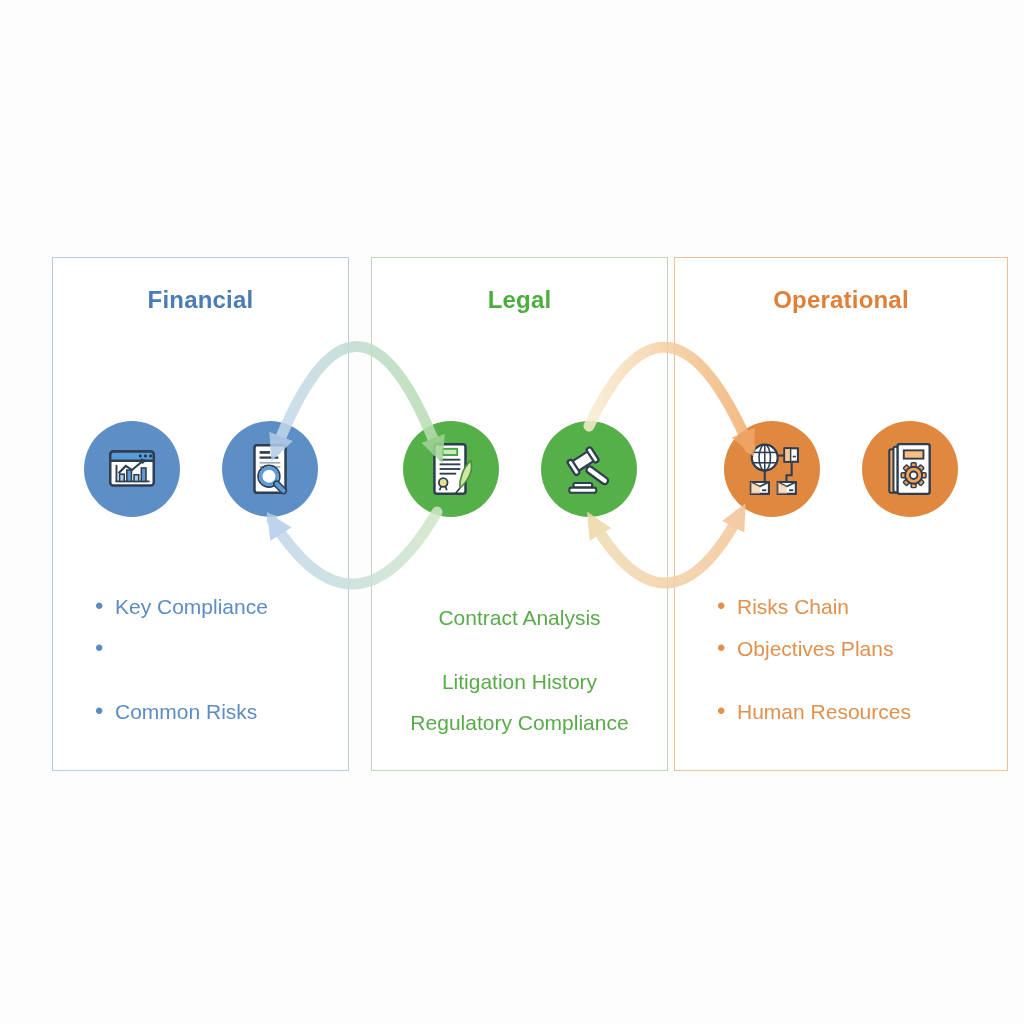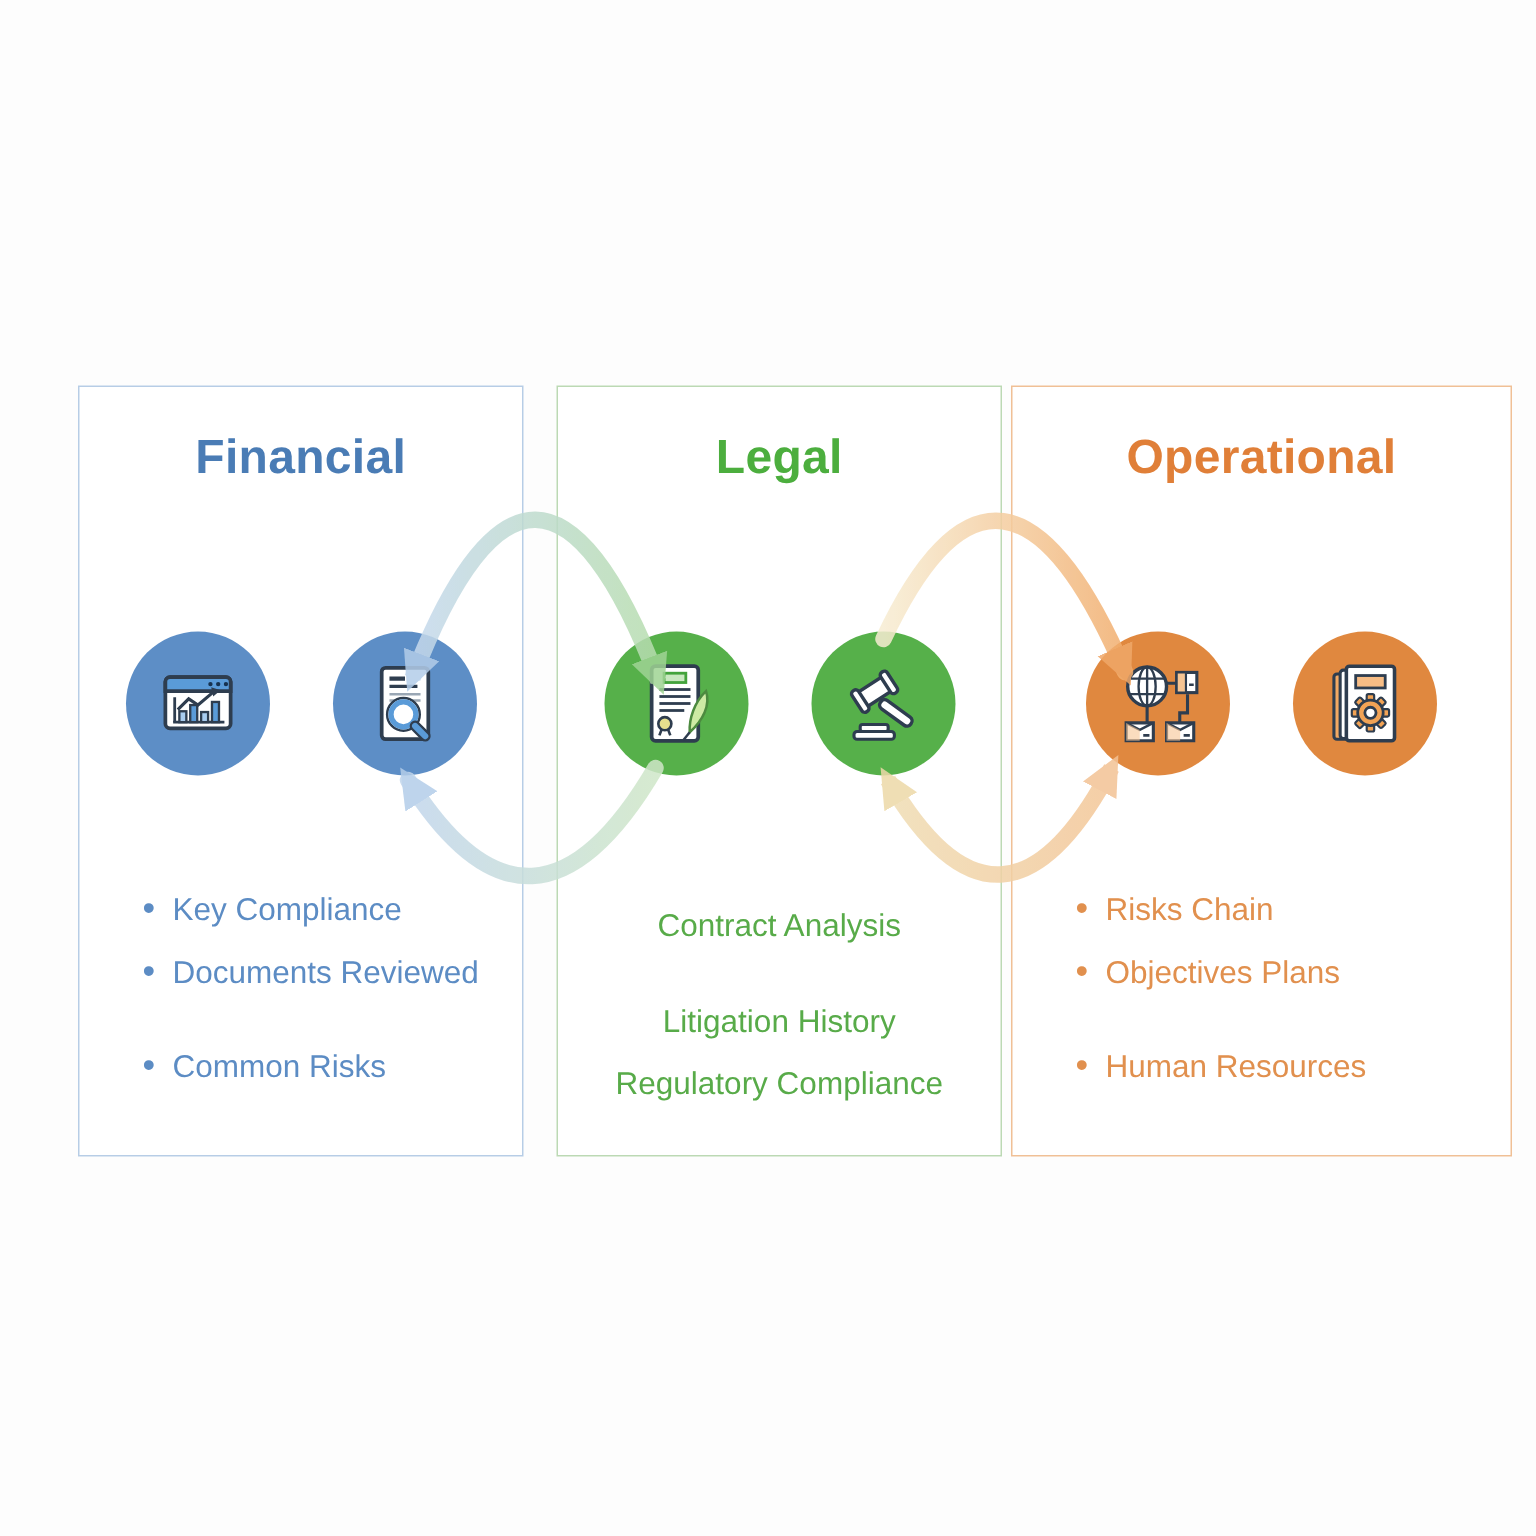--- a/index.html
+++ b/index.html
@@ -10,21 +10,21 @@
     position:absolute; top:257px; height:514px;
     background:#ffffff; border:1.5px solid #ccc;
     box-sizing:border-box; z-index:1;
   }
   #panel-financial   { left:52px;  width:297px; }
   #panel-legal       { left:371px; width:297px; }
   #panel-operational { left:674px; width:334px; }
 
   .panel-title {
     margin:28px 0 0 0; text-align:center;
-    font-size:32px; font-weight:700; letter-spacing:0.2px;
+    font-size:24px; font-weight:700; letter-spacing:0.2px;
   }
 
   .icons-row {
     position:absolute; top:163px; left:0; right:0;
     display:flex; justify-content:center; gap:42px;
   }
   .icon-circle {
     width:96px; height:96px; border-radius:50%;
     display:flex; align-items:center; justify-content:center;
     flex:0 0 auto;
@@ -92,21 +92,20 @@
         </svg>
       </div>
     </div>
     <ul class="list left" style="color: rgb(92, 140, 196);">
       <li>
         <span class="bullet">•</span>
         <span>Key Compliance</span>
       </li>
       <li class="gap-12">
         <span class="bullet">•</span>
-        <span>Documents Reviewed</span>
       </li>
       <li class="gap-33">
         <span class="bullet">•</span>
         <span>Common Risks</span>
       </li>
     </ul>
   </section>
 
   <section class="panel" id="panel-legal" style="border-color: rgb(188, 217, 180);">
     <h2 class="panel-title" style="color: rgb(76, 174, 62);">Legal</h2>

